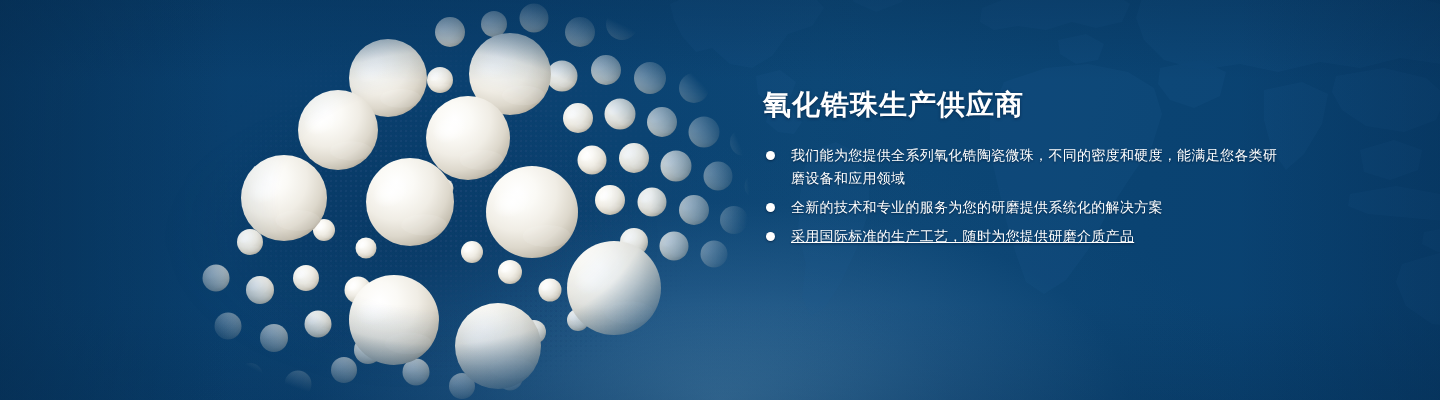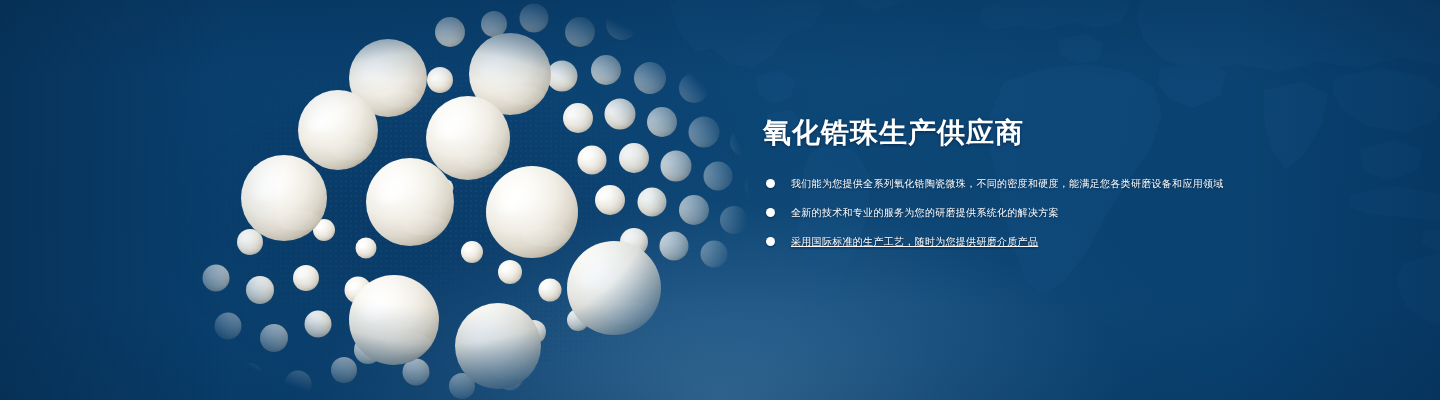--- a/index.html
+++ b/index.html
@@ -79,21 +79,21 @@
         rgba(0,0,0,1) 52%, rgba(0,0,0,0.92) 68%, rgba(0,0,0,0.45) 84%, rgba(0,0,0,0) 100%);
     mask-image: radial-gradient(ellipse 310px 215px at 330px 208px,
         rgba(0,0,0,1) 52%, rgba(0,0,0,0.92) 68%, rgba(0,0,0,0.45) 84%, rgba(0,0,0,0) 100%);
   }
   .beads svg { display: block; width: 100%; height: 100%; }
 
   
   .copy {
     position: absolute;
     left: 763px;
-    top: 116px;
+    top: 88px;
     width: 520px;
   }
   .headline {
     color: #ffffff;
     font-size: 28px;
     font-weight: 600;
     letter-spacing: 1px;
     line-height: 1.2;
     margin: 0 0 22px 0;
     text-shadow: 0 1px 3px rgba(0,20,45,0.55);
@@ -101,21 +101,21 @@
   }
   .bullets {
     list-style: none;
     margin: 0;
     padding: 0;
   }
   .bullet {
     position: relative;
     padding-left: 28px;
     color: #ffffff;
-    font-size: 10px;
+    font-size: 14px;
     line-height: 23px;
     margin-bottom: 6px;
     text-shadow: 0 1px 2px rgba(0,20,45,0.6);
     letter-spacing: 0.3px;
   }
   .bullet:last-child { margin-bottom: 0; text-decoration: underline; }
   .bullet-dot {
     position: absolute;
     left: 3px;
     top: 7px;

